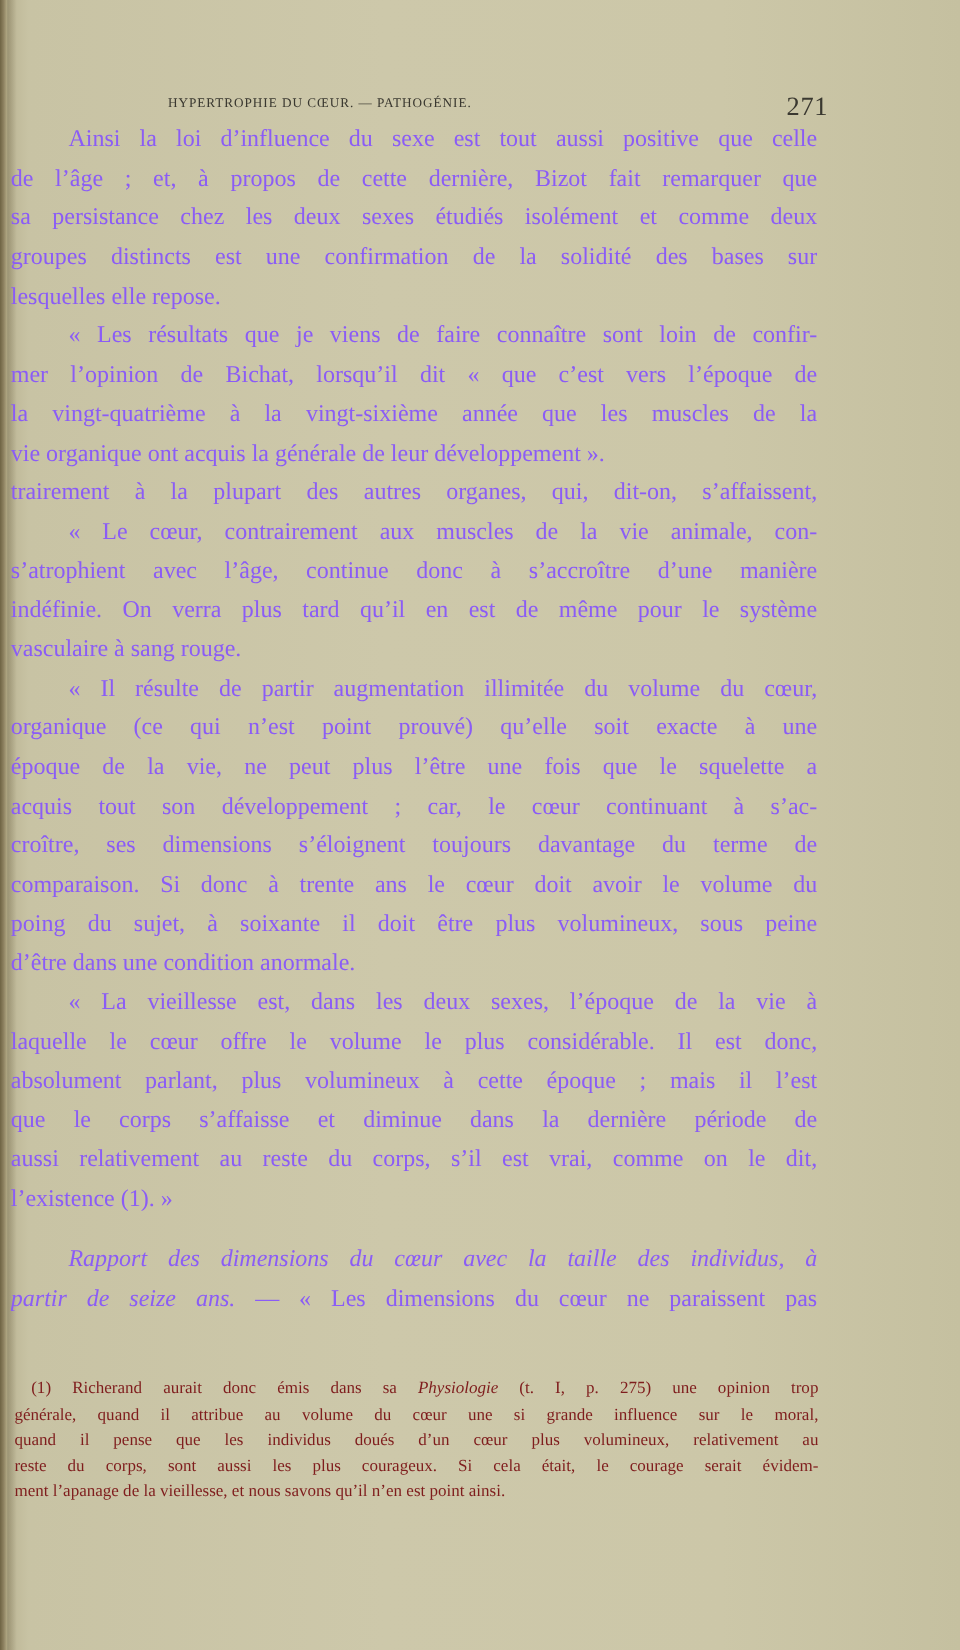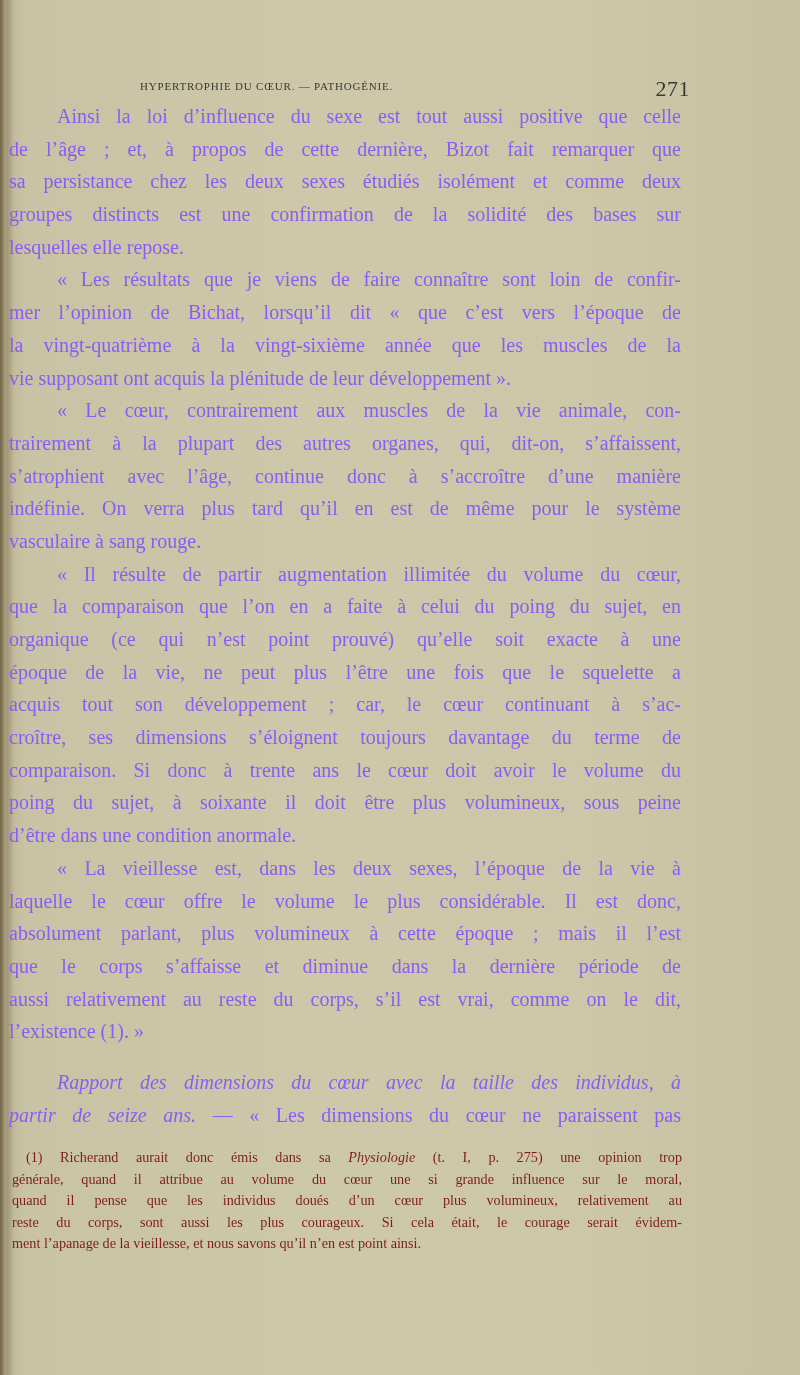--- a/index.html
+++ b/index.html
@@ -117,30 +117,29 @@
 
     <span class="line firstline">Ainsi la loi d’influence du sexe est tout aussi positive que celle</span>
     <span class="line">de l’âge ; et, à propos de cette dernière, Bizot fait remarquer que</span>
     <span class="line">sa persistance chez les deux sexes étudiés isolément et comme deux</span>
     <span class="line">groupes distincts est une confirmation de la solidité des bases sur</span>
     <span class="line last">lesquelles elle repose.</span>
 
     <span class="line indent">« Les résultats que je viens de faire connaître sont loin de confir-</span>
     <span class="line">mer l’opinion de Bichat, lorsqu’il dit « que c’est vers l’époque de</span>
     <span class="line">la vingt-quatrième à la vingt-sixième année que les muscles de la</span>
-    <span class="line last">vie supposant ont acquis la plénitude de leur développement ».</span>
+    <span class="line last">vie organique ont acquis la générale de leur développement ».</span>
 
+    <span class="line">trairement à la plupart des autres organes, qui, dit-on, s’affaissent,</span>
     <span class="line indent">« Le cœur, contrairement aux muscles de la vie animale, con-</span>
-    <span class="line">trairement à la plupart des autres organes, qui, dit-on, s’affaissent,</span>
     <span class="line">s’atrophient avec l’âge, continue donc à s’accroître d’une manière</span>
     <span class="line">indéfinie. On verra plus tard qu’il en est de même pour le système</span>
     <span class="line last">vasculaire à sang rouge.</span>
 
     <span class="line indent">« Il résulte de partir augmentation illimitée du volume du cœur,</span>
-    <span class="line">que la comparaison que l’on en a faite à celui du poing du sujet, en</span>
     <span class="line">organique (ce qui n’est point prouvé) qu’elle soit exacte à une</span>
     <span class="line">époque de la vie, ne peut plus l’être une fois que le squelette a</span>
     <span class="line">acquis tout son développement ; car, le cœur continuant à s’ac-</span>
     <span class="line">croître, ses dimensions s’éloignent toujours davantage du terme de</span>
     <span class="line">comparaison. Si donc à trente ans le cœur doit avoir le volume du</span>
     <span class="line">poing du sujet, à soixante il doit être plus volumineux, sous peine</span>
     <span class="line last">d’être dans une condition anormale.</span>
 
     <span class="line indent">« La vieillesse est, dans les deux sexes, l’époque de la vie à</span>
     <span class="line">laquelle le cœur offre le volume le plus considérable. Il est donc,</span>

